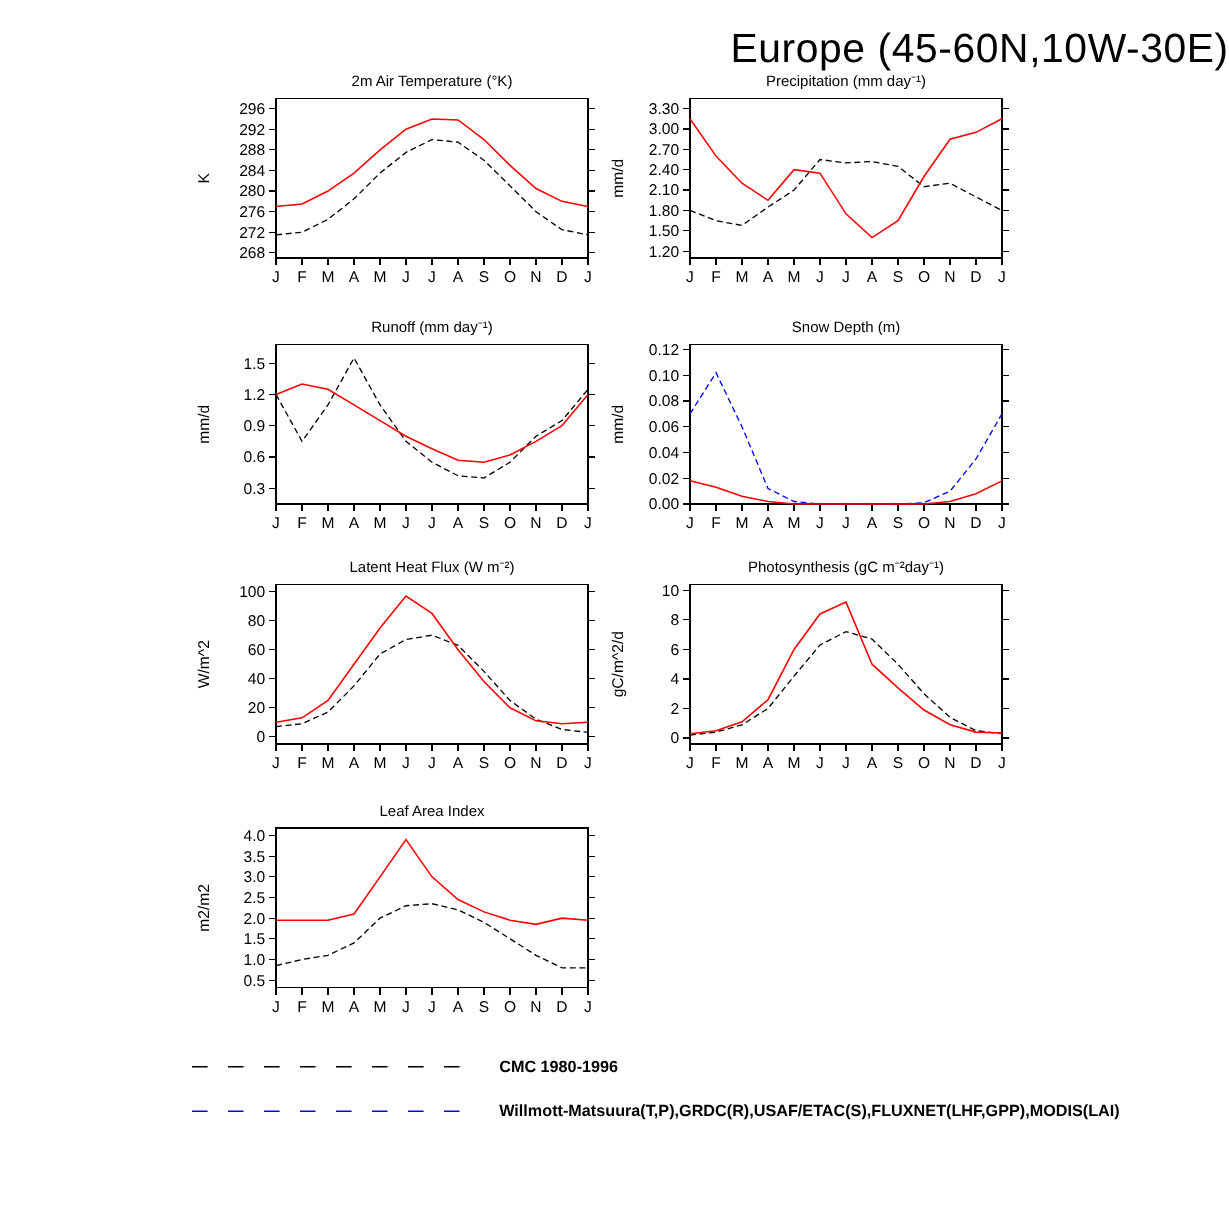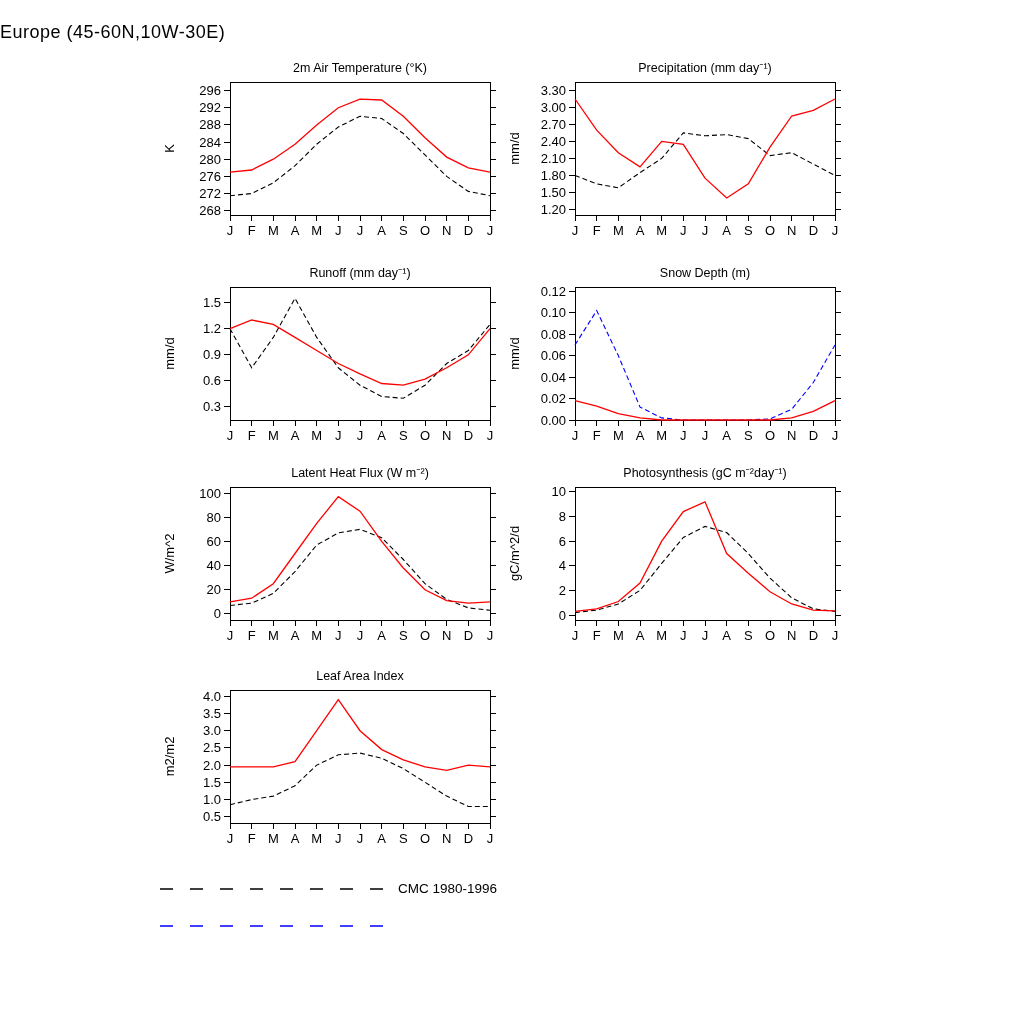--- a/index.html
+++ b/index.html
@@ -1,35 +1,35 @@
 <!DOCTYPE html>
 <html><head>
 <meta charset="utf-8">
 <style>
   html,body{margin:0;padding:0;}
   body{
     width:1024px;height:1024px;background:#ffffff;position:relative;overflow:hidden;
     font-family:"Liberation Sans",sans-serif;color:#000;
   }
   .page-title{
-    position:absolute;top:22px;left:0;width:1024px;text-align:left;
-    font-size:18px;letter-spacing:0.5px;
+    position:absolute;top:22px;left:0;width:1024px;text-align:right;
+    font-size:34px;letter-spacing:0.5px;
   }
   .panel{position:absolute;width:350px;height:212px;}
   .col0{left:158px}
   .col1{left:503px}
   .row0{top:56px}
   .row1{top:261px}
   .row2{top:461px}
   .row3{top:664px}
   svg text{font-family:"Liberation Sans",sans-serif;fill:#000000;}
   .legend{position:absolute;left:158px;top:870px;}
   .legend-item{display:flex;align-items:center;height:37px;}
   .legend-line-slot{width:240px;height:14px;display:inline-block;}
-  .legend-label{font-size:13.5px;white-space:nowrap;}
+  .legend-label{margin-left:18px;font-size:13.5px;white-space:nowrap;font-weight:bold;}
 </style>
 </head>
 <body>
 
 <div class="page">
 
   <div class="page-title">Europe (45-60N,10W-30E)</div>
 
   <div class="panels">
     <div class="panel row0 col0"><svg width="350" height="212" viewBox="0 0 350 212">
@@ -455,16 +455,17 @@
     <div class="legend-item">
       <span class="legend-line-slot"><svg width="240" height="14">
             <line x1="2" y1="7" x2="238" y2="7" stroke="#000000" stroke-width="1.3" stroke-dasharray="13 17"></line>
           </svg></span>
       <span class="legend-label">CMC 1980-1996</span>
     </div>
     <div class="legend-item">
       <span class="legend-line-slot"><svg width="240" height="14">
             <line x1="2" y1="7" x2="238" y2="7" stroke="#0000ff" stroke-width="1.3" stroke-dasharray="13 17"></line>
           </svg></span>
+      <span class="legend-label">Willmott-Matsuura(T,P),GRDC(R),USAF/ETAC(S),FLUXNET(LHF,GPP),MODIS(LAI)</span>
     </div>
   </div>
 
 </div>
 
 </body></html>

